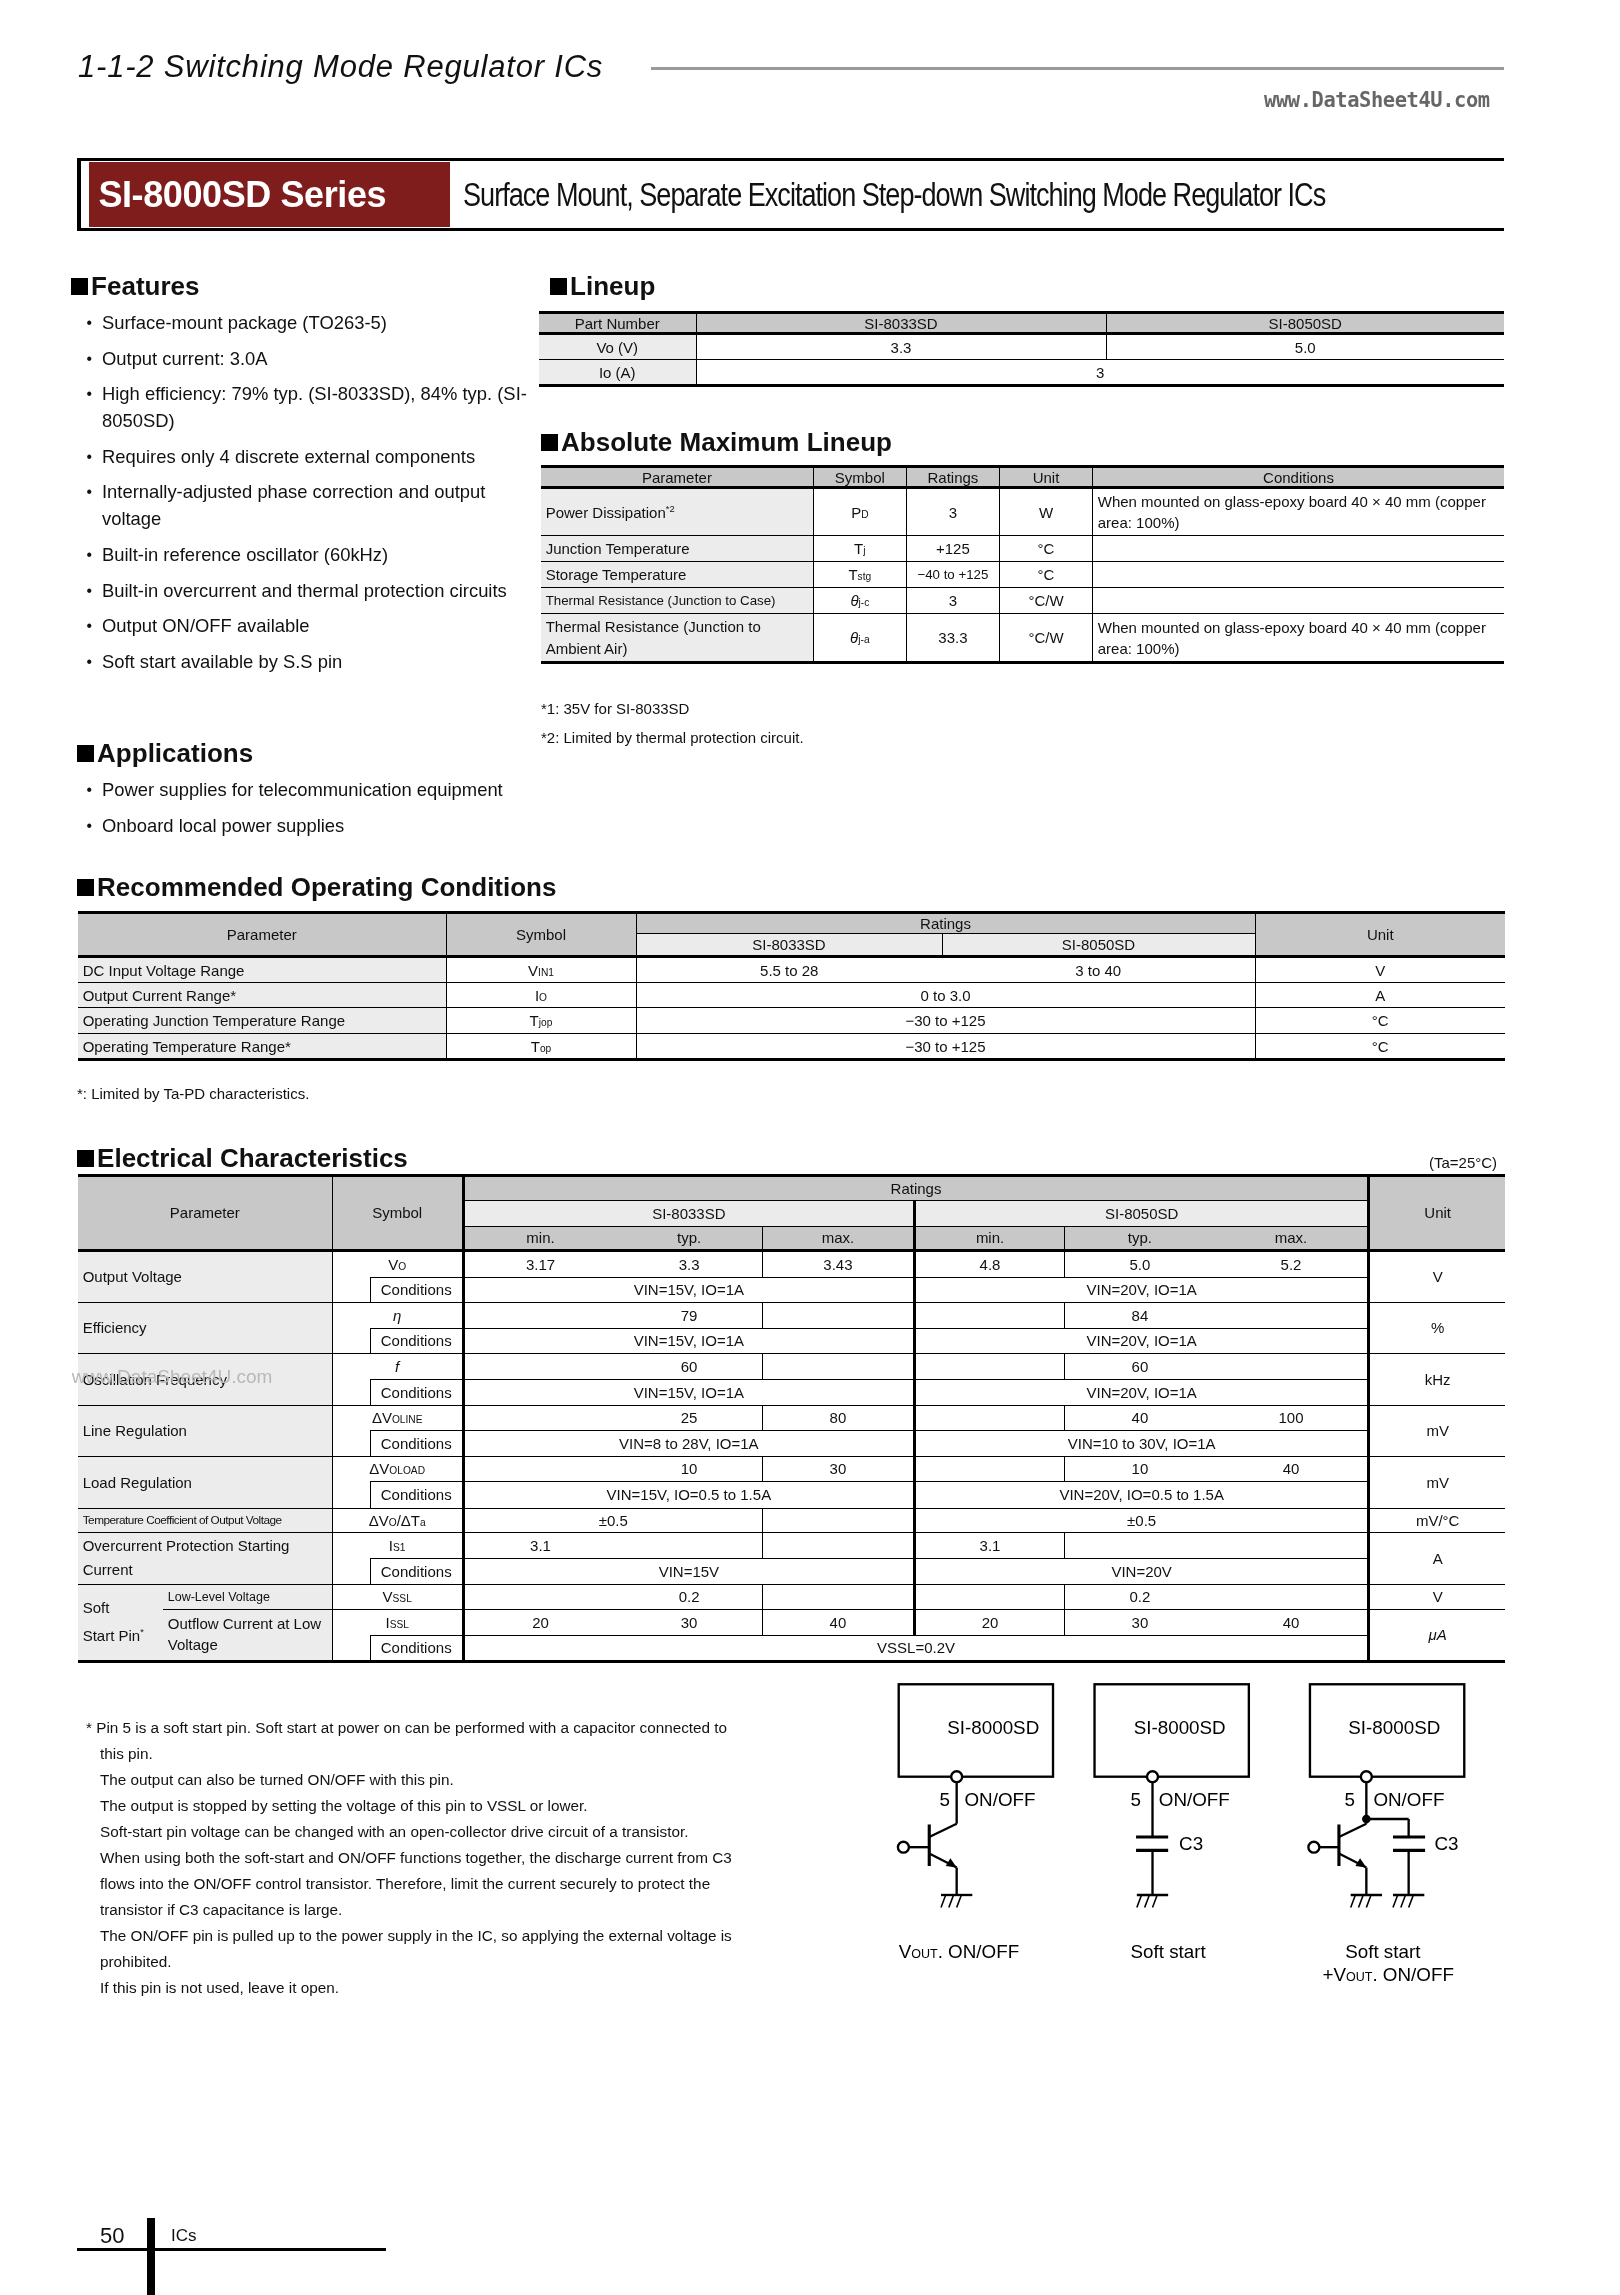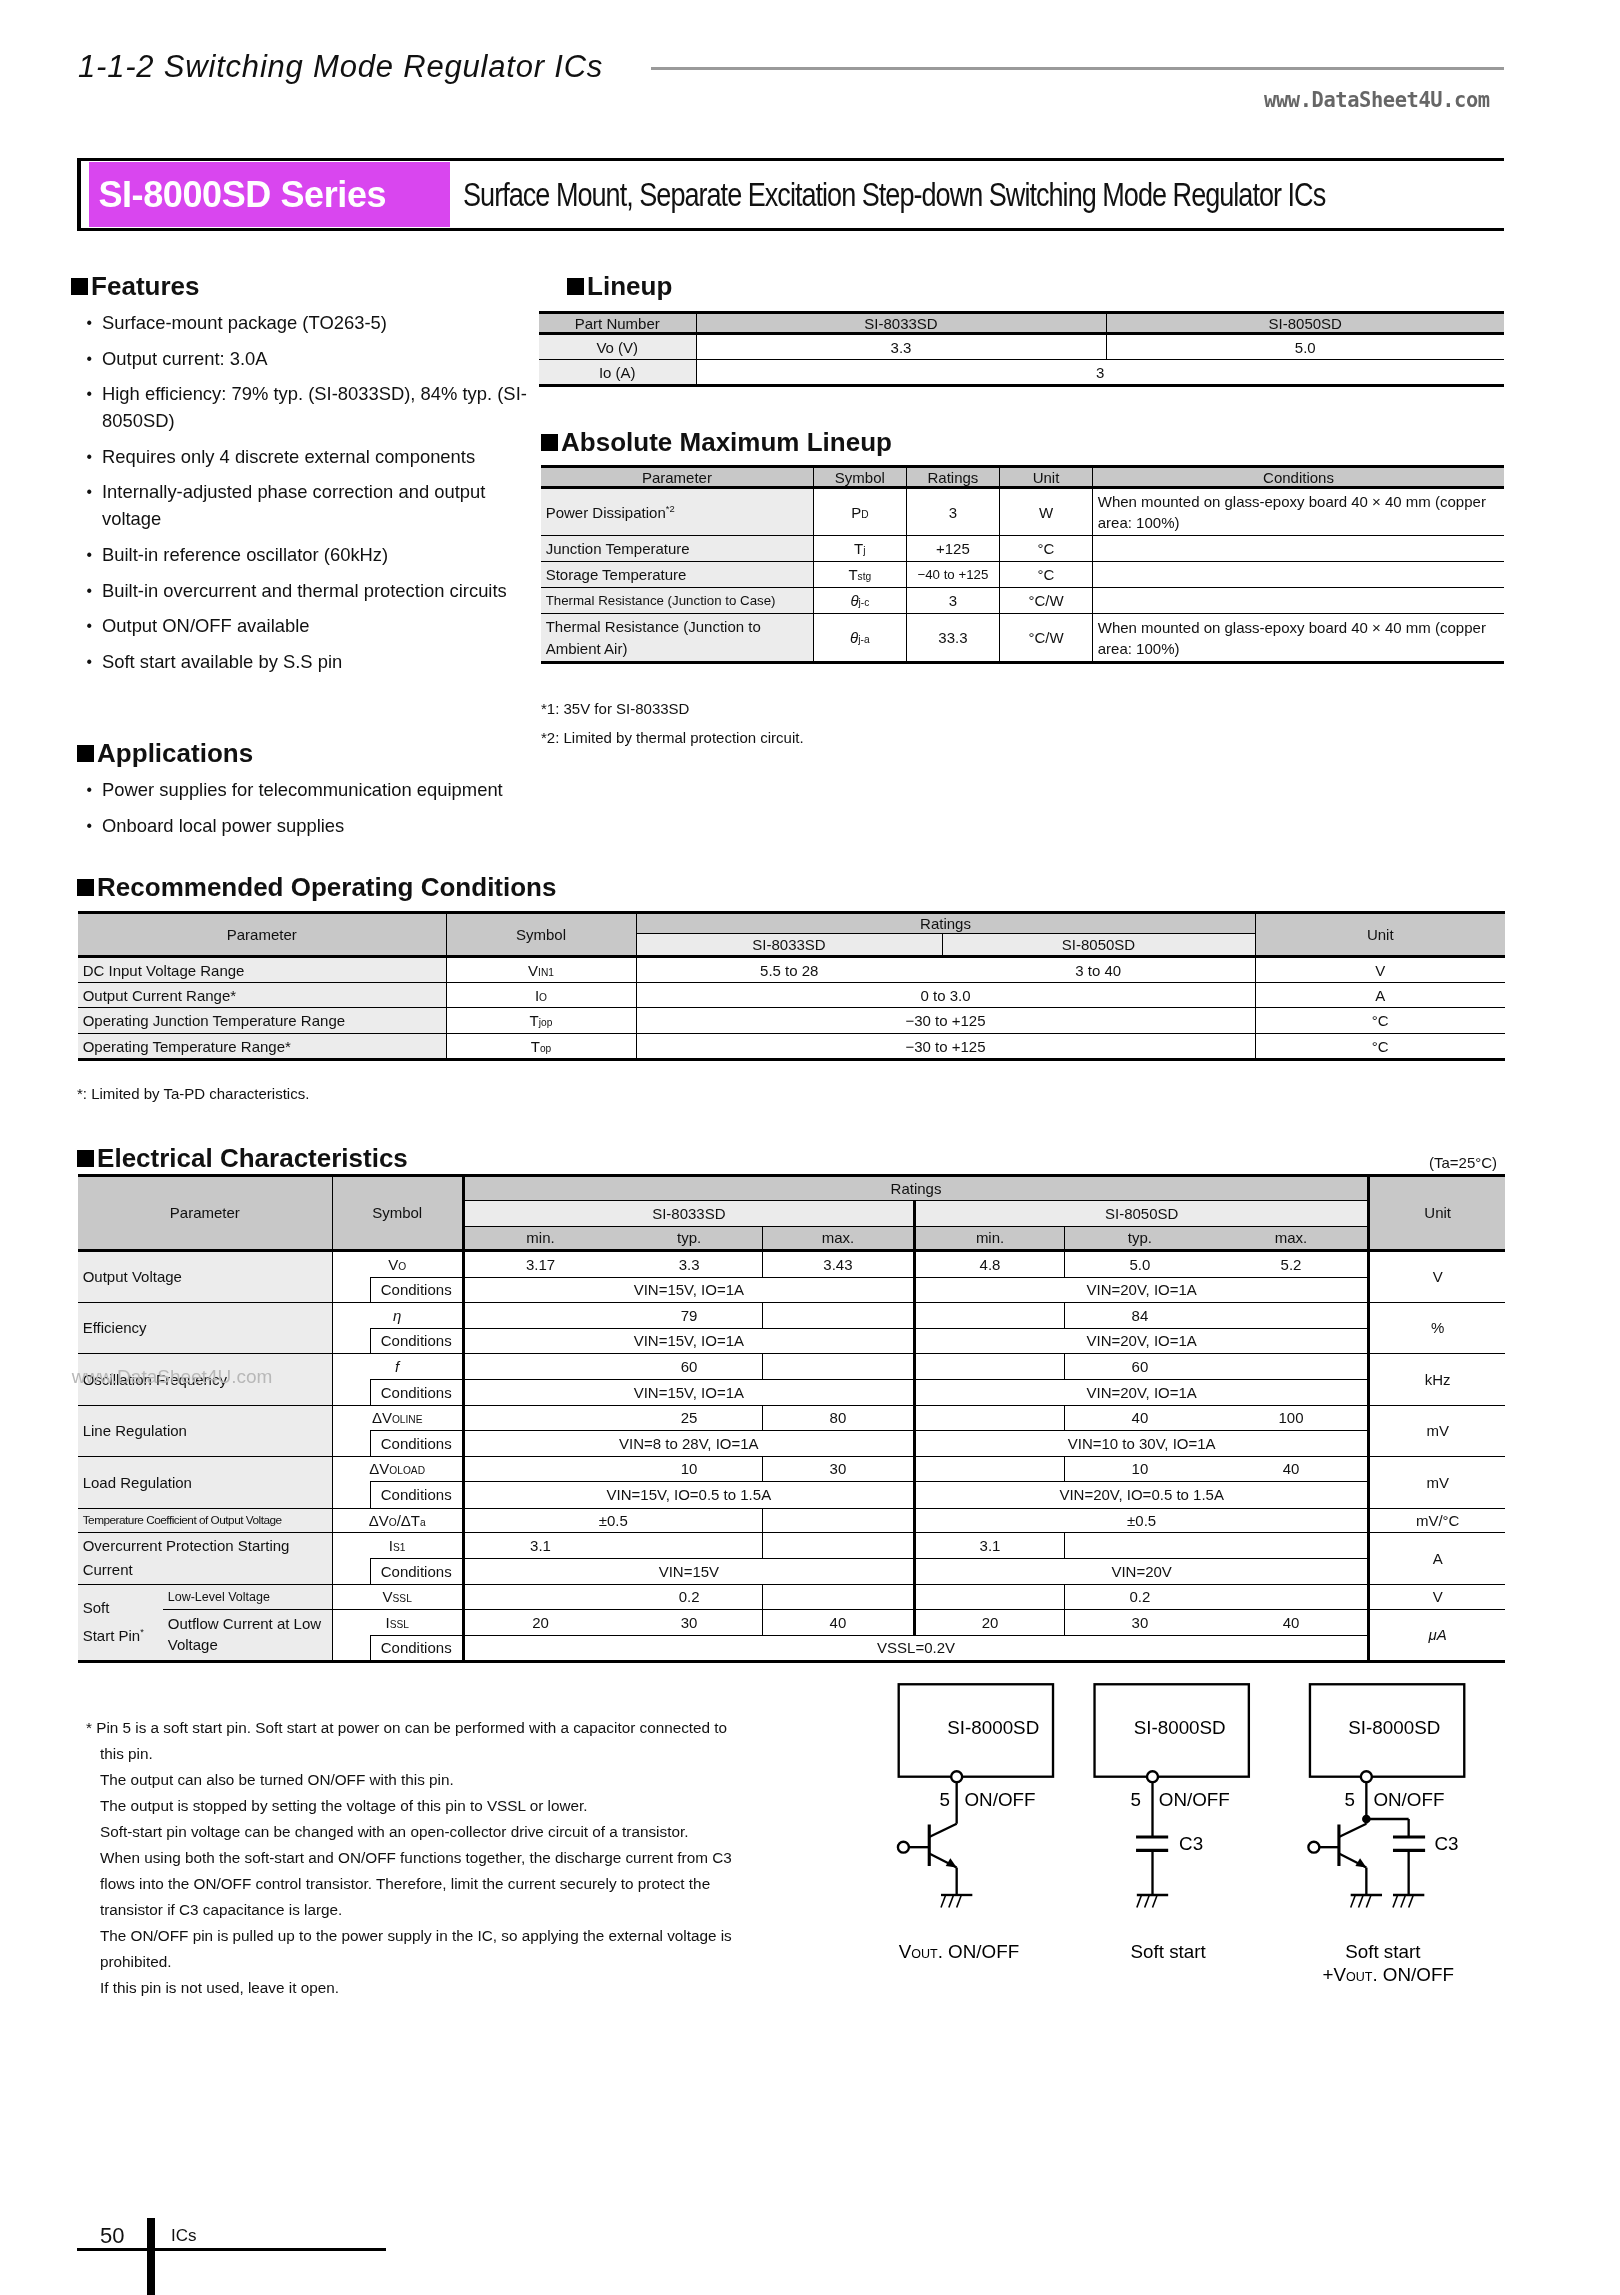--- a/index.html
+++ b/index.html
@@ -6,21 +6,21 @@
   body { width:1620px; height:2295px; position:relative; overflow:hidden;
          font-family:"Liberation Sans", sans-serif; color:#111; }
   .abs { position:absolute; }
   
   .crumb { left:78px; top:49px; font-size:31px; font-style:italic; letter-spacing:0.8px; white-space:nowrap; }
   .crumb-rule { left:651px; top:67px; width:853px; height:3.1px; background:#9a9a9a; }
   .watermark { left:1264px; top:88px; font-family:"DejaVu Sans Mono", monospace; font-weight:bold; font-size:20.4px; color:#666; letter-spacing:-0.4px; }
   
   .band { left:77px; top:158px; width:1427px; height:73px; border-top:3.9px solid #000; border-bottom:3.9px solid #000; box-sizing:border-box; }
   .band-left-tick { left:77px; top:158px; width:3.9px; height:73px; background:#000; }
-  .band-black { left:89px; top:162px; width:361px; height:65px; background:#d946ef; color:#fff; font-weight:bold; font-size:36px; display:flex; align-items:center; padding-left:9.4px; box-sizing:border-box; white-space:nowrap; letter-spacing:-0.4px; }
+  .band-black { left:89px; top:162px; width:361px; height:65px; background:#7f1d1d; color:#fff; font-weight:bold; font-size:36px; display:flex; align-items:center; padding-left:9.4px; box-sizing:border-box; white-space:nowrap; letter-spacing:-0.4px; }
   .band-sub { left:463px; top:162px; width:1041px; height:65px; display:flex; align-items:center; font-size:33px; white-space:nowrap; letter-spacing:-1.2px; transform-origin:left center; }
   
   .h2 { font-weight:bold; font-size:26px; white-space:nowrap; display:flex; align-items:center; }
   .h2 .sq { display:inline-block; width:17px; height:17px; background:#000; margin-right:3.1px; }
   
   .blist { list-style:none; margin:0; padding:0; font-size:18.4px; line-height:27px; }
   .blist li { position:relative; padding-left:25px; margin-bottom:8.6px; }
   .blist li::before { content:"•"; position:absolute; left:9.4px; top:0; font-size:15.7px; }
   
   table { border-collapse:collapse; table-layout:fixed; font-size:15px; }
@@ -76,21 +76,21 @@
 
 <div class="abs h2" style="left:77px;top:738px;">
   <span class="sq"></span>
   <span>Applications</span>
 </div>
 <ul class="abs blist" style="left:77px;top:776px;width:502px;">
   <li>Power supplies for telecommunication equipment</li>
   <li>Onboard local power supplies</li>
 </ul>
 
-<div class="abs h2" style="left:567px;top:271px;">
+<div class="abs h2" style="left:550px;top:271px;">
   <span class="sq"></span>
   <span>Lineup</span>
 </div>
 <table class="tb" style="left:539px;top:311px;width:965px;">
   <colgroup>
       <col style="width:157px">
       <col style="width:410px">
       <col style="width:398px">
     </colgroup>
   <tbody>

